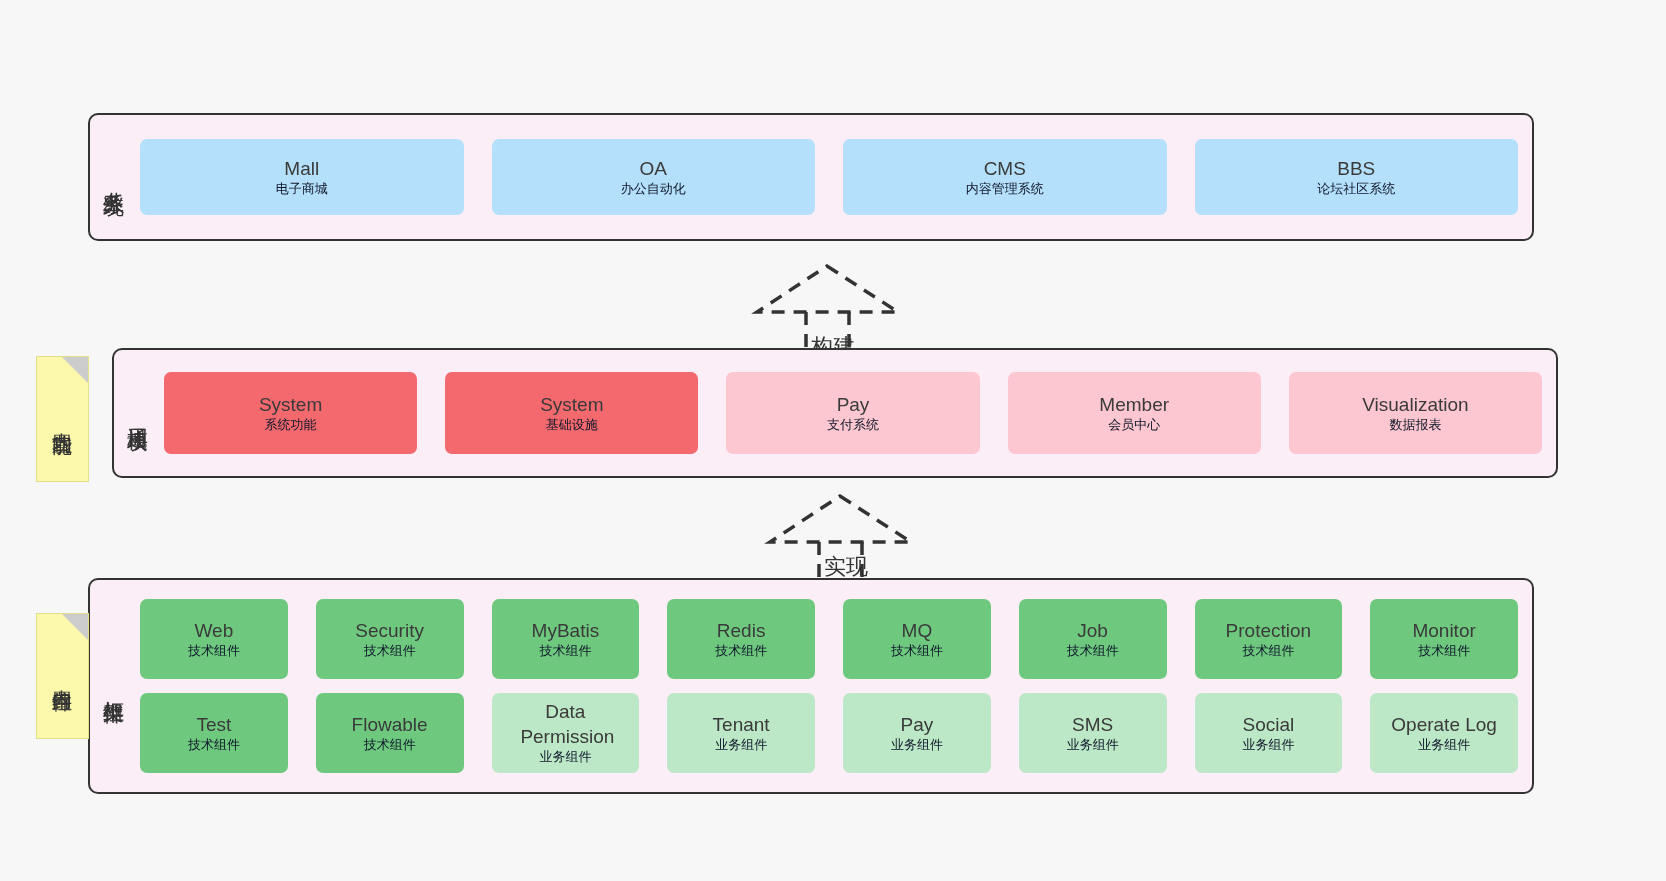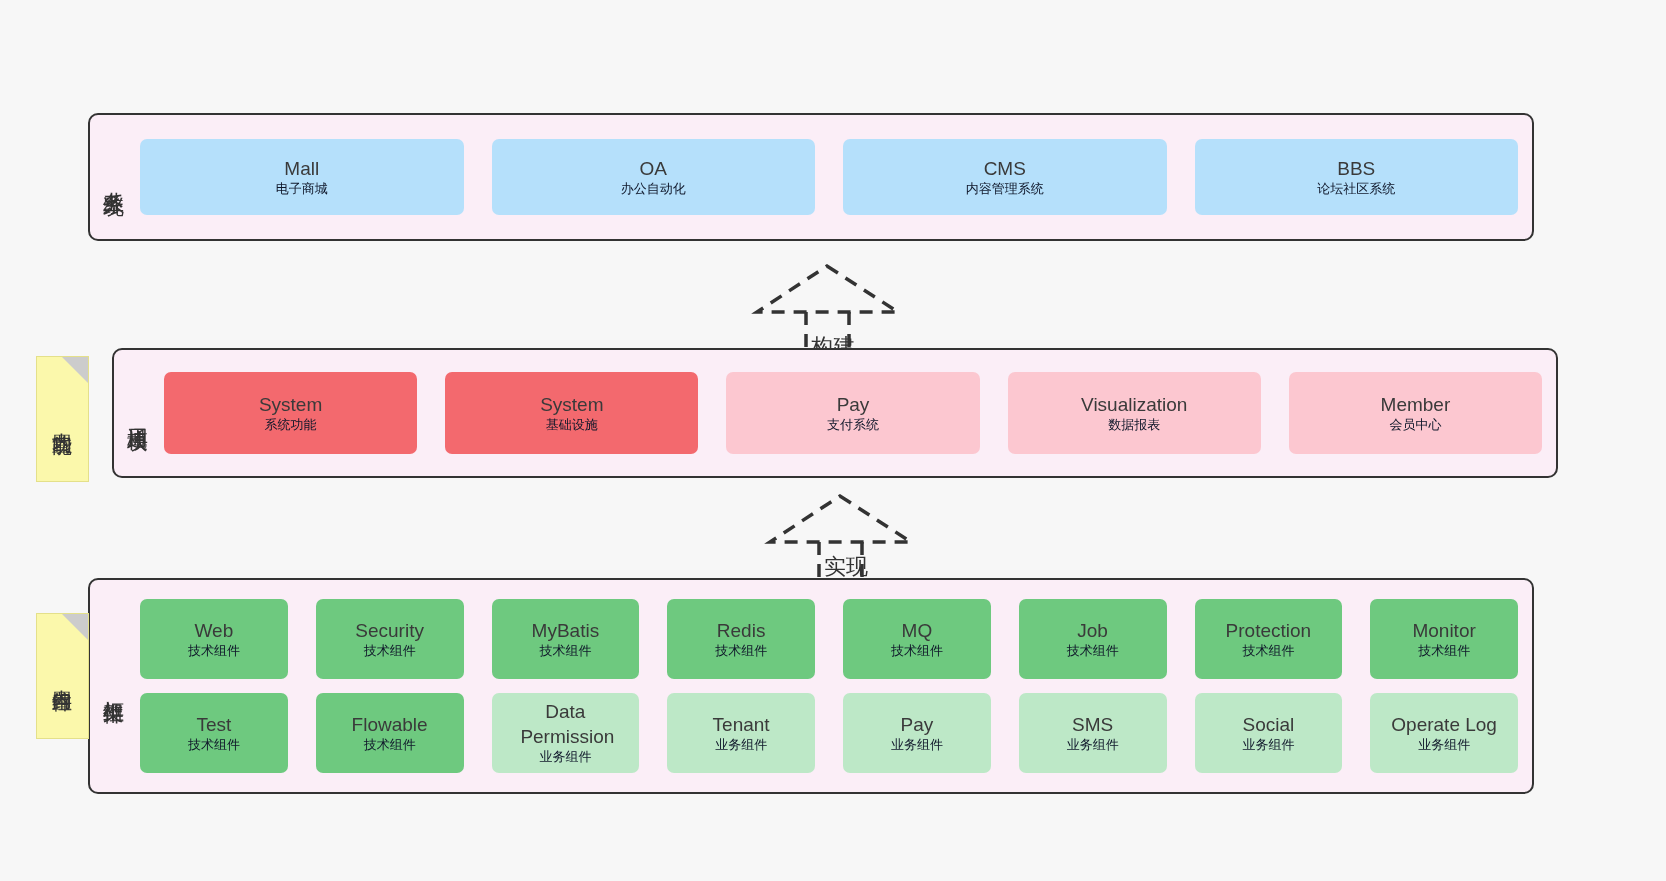--- a/index.html
+++ b/index.html
@@ -169,26 +169,26 @@
         </div>
         <div class="card c-red">
           <span class="en">System</span>
           <span class="cn">基础设施</span>
         </div>
         <div class="card c-pink">
           <span class="en">Pay</span>
           <span class="cn">支付系统</span>
         </div>
         <div class="card c-pink">
+          <span class="en">Member</span>
+          <span class="cn">会员中心</span>
+        </div>
+        <div class="card c-pink">
           <span class="en">Visualization</span>
           <span class="cn">数据报表</span>
-        </div>
-        <div class="card c-pink">
-          <span class="en">Member</span>
-          <span class="cn">会员中心</span>
         </div>
       </div>
     </div>
   </div>
 
   <div class="note" style="left:36px; top:356px; width:53px; height:126px;">
     <span class="fold"></span>
     <span>内置功能</span>
   </div>
 

